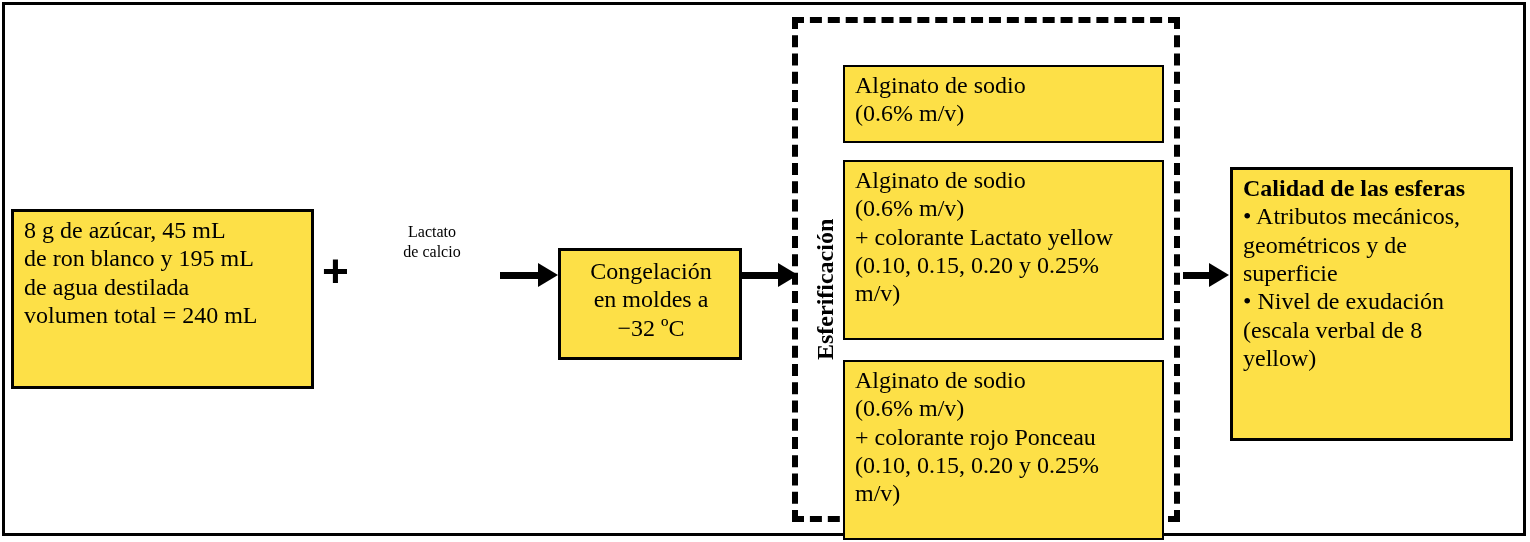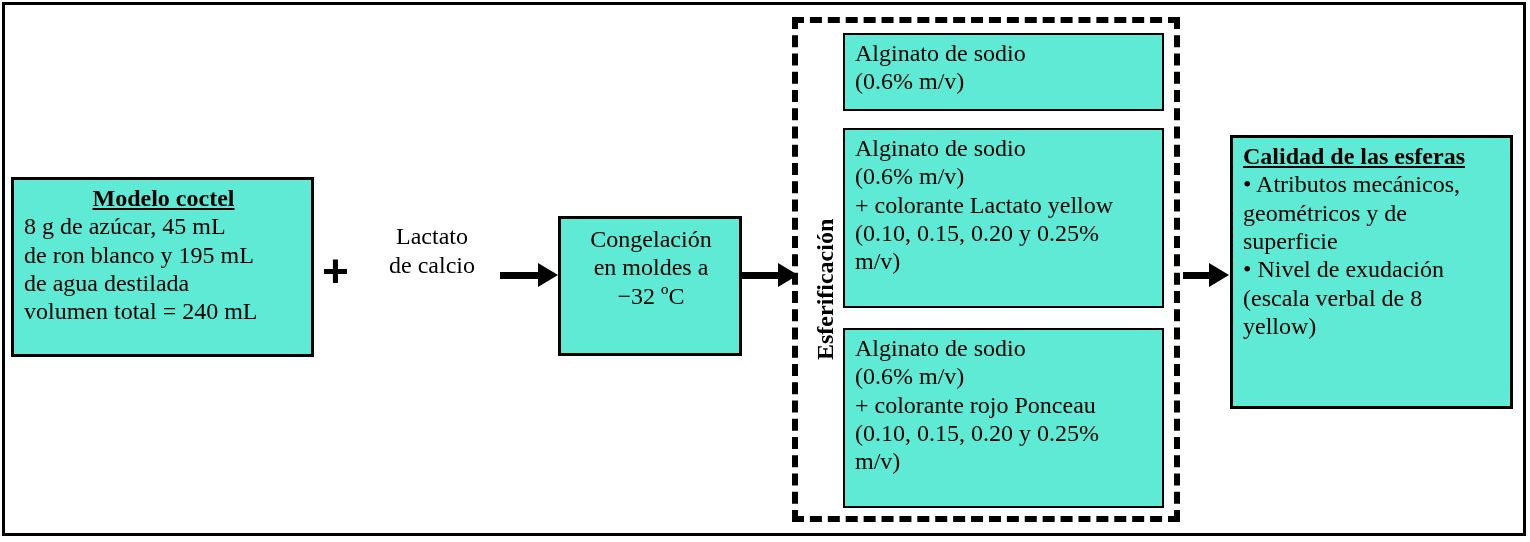--- a/index.html
+++ b/index.html
@@ -24,52 +24,52 @@
     top: 2px;
     width: 1524px;
     height: 534px;
     border: 3px solid #000000;
     box-sizing: border-box;
   }
 
   .box {
     position: absolute;
     box-sizing: border-box;
-    background: #5eead4;
+    background: #fde047;
     border: 3px solid #000000;
     line-height: 1.18;
     font-size: 24px;
+    margin-top: 32px;
   }
   .box.thin {
     border-width: 2px;
   }
   .box .pad {
     padding: 4px 8px 4px 10px;
   }
   .box .title {
     font-weight: bold;
     text-align: center;
     display: block;
-    text-decoration: underline;
   }
   .line { display: block; white-space: nowrap; }
 
   
   .plus-sign {
     position: absolute;
     font-size: 46px;
     font-weight: bold;
     line-height: 1;
     font-family: "Liberation Sans", sans-serif;
   }
 
   
   .free-label {
     position: absolute;
-    font-size: 24px;
+    font-size: 16px;
     line-height: 1.22;
     text-align: center;
   }
 
   
   .dashed-group {
     position: absolute;
     box-sizing: border-box;
     border: 6px dashed #000000;
     background: transparent;
@@ -106,41 +106,40 @@
 </style>
 </head>
 <body>
 
 <div id="canvas">
 
   <div class="outer-frame"></div>
 
   <div class="box" style="left:11px; top:177px; width:303px; height:180px;">
     <div class="pad">
-      <span class="title">Modelo coctel</span>
       <span class="line">8 g de azúcar, 45 mL</span>
       <span class="line">de ron blanco y 195 mL</span>
       <span class="line">de agua destilada</span>
       <span class="line">volumen total = 240 mL</span>
     </div>
   </div>
 
   <div class="plus-sign" style="left:322px; top:248px;">+</div>
 
   <div class="free-label" style="left:362px; top:222px; width:140px;">
     <span class="line">Lactato</span>
     <span class="line">de calcio</span>
   </div>
 
   <div class="arrow" style="left:500px; top:272px; width:58px;">
     <div class="shaft" style="width:40px;"></div>
     <div class="head" style="left:38px;"></div>
   </div>
 
-  <div class="box" style="left:558px; top:216px; width:184px; height:140px; text-align:center;">
+  <div class="box" style="left:558px; top:216px; width:184px; height:112px; text-align:center;">
     <div class="pad" style="padding-top:6px;">
       <span class="line">Congelación</span>
       <span class="line">en moldes a</span>
       <span class="line">−32 ºC</span>
     </div>
   </div>
 
   <div class="arrow" style="left:742px; top:272px; width:58px;">
     <div class="shaft" style="width:38px;"></div>
     <div class="head" style="left:36px;"></div>

